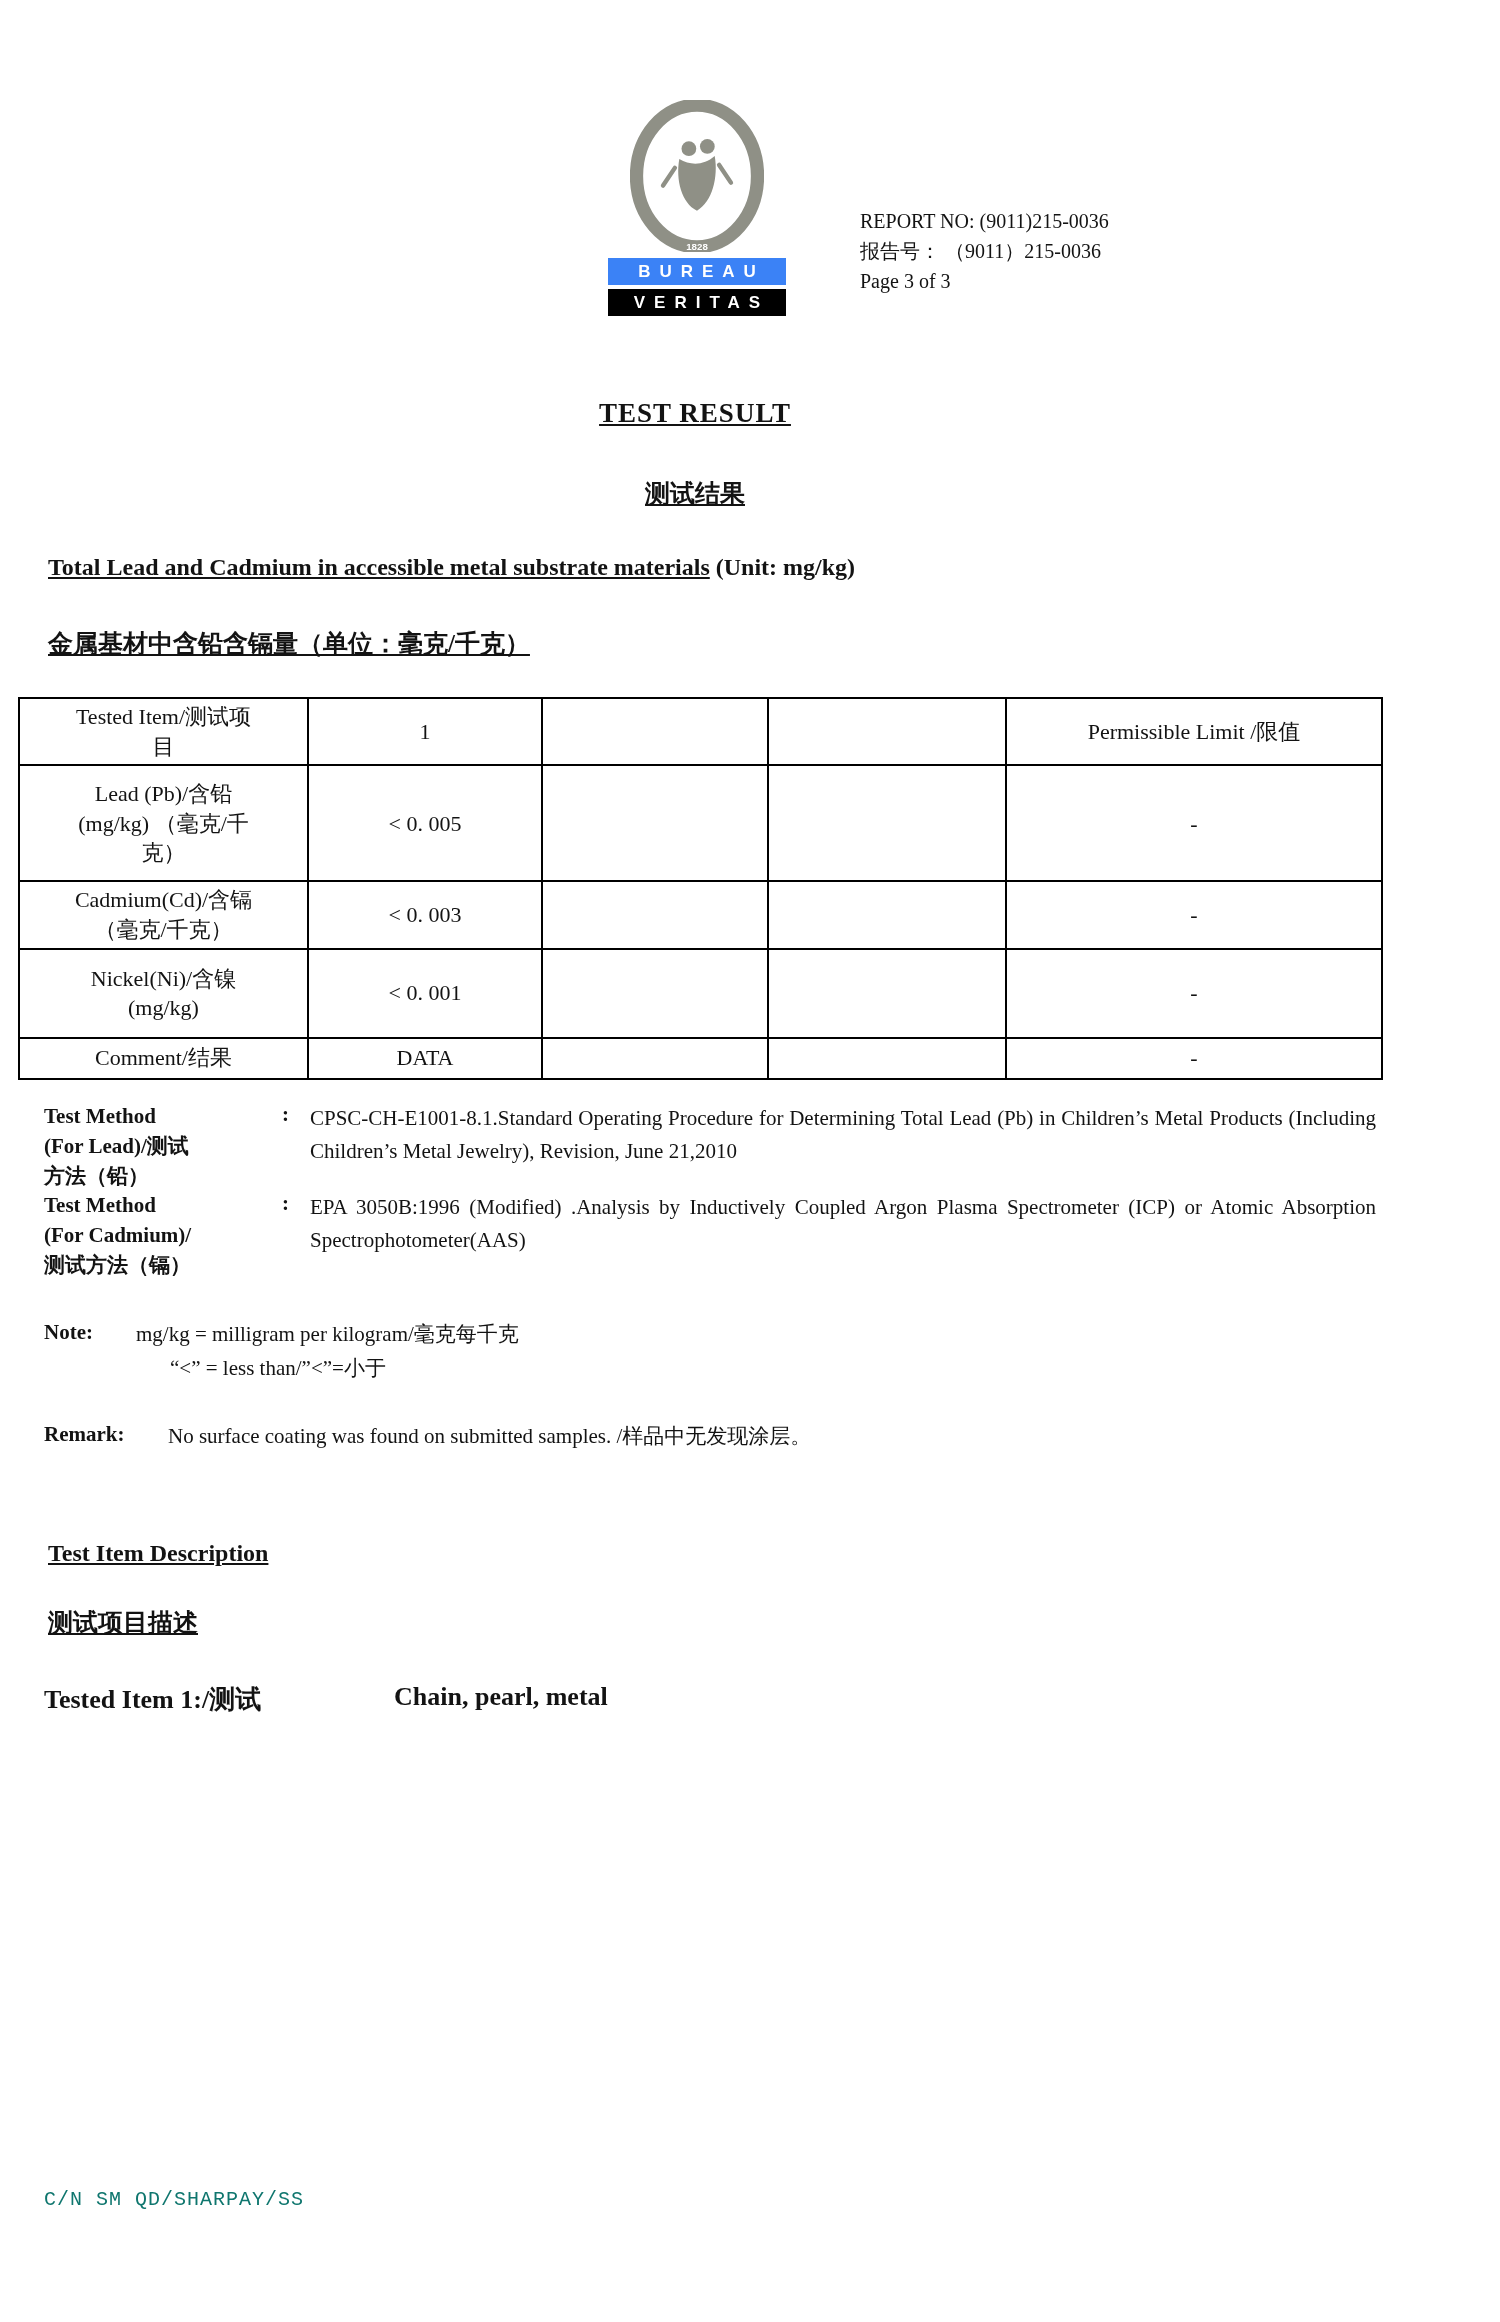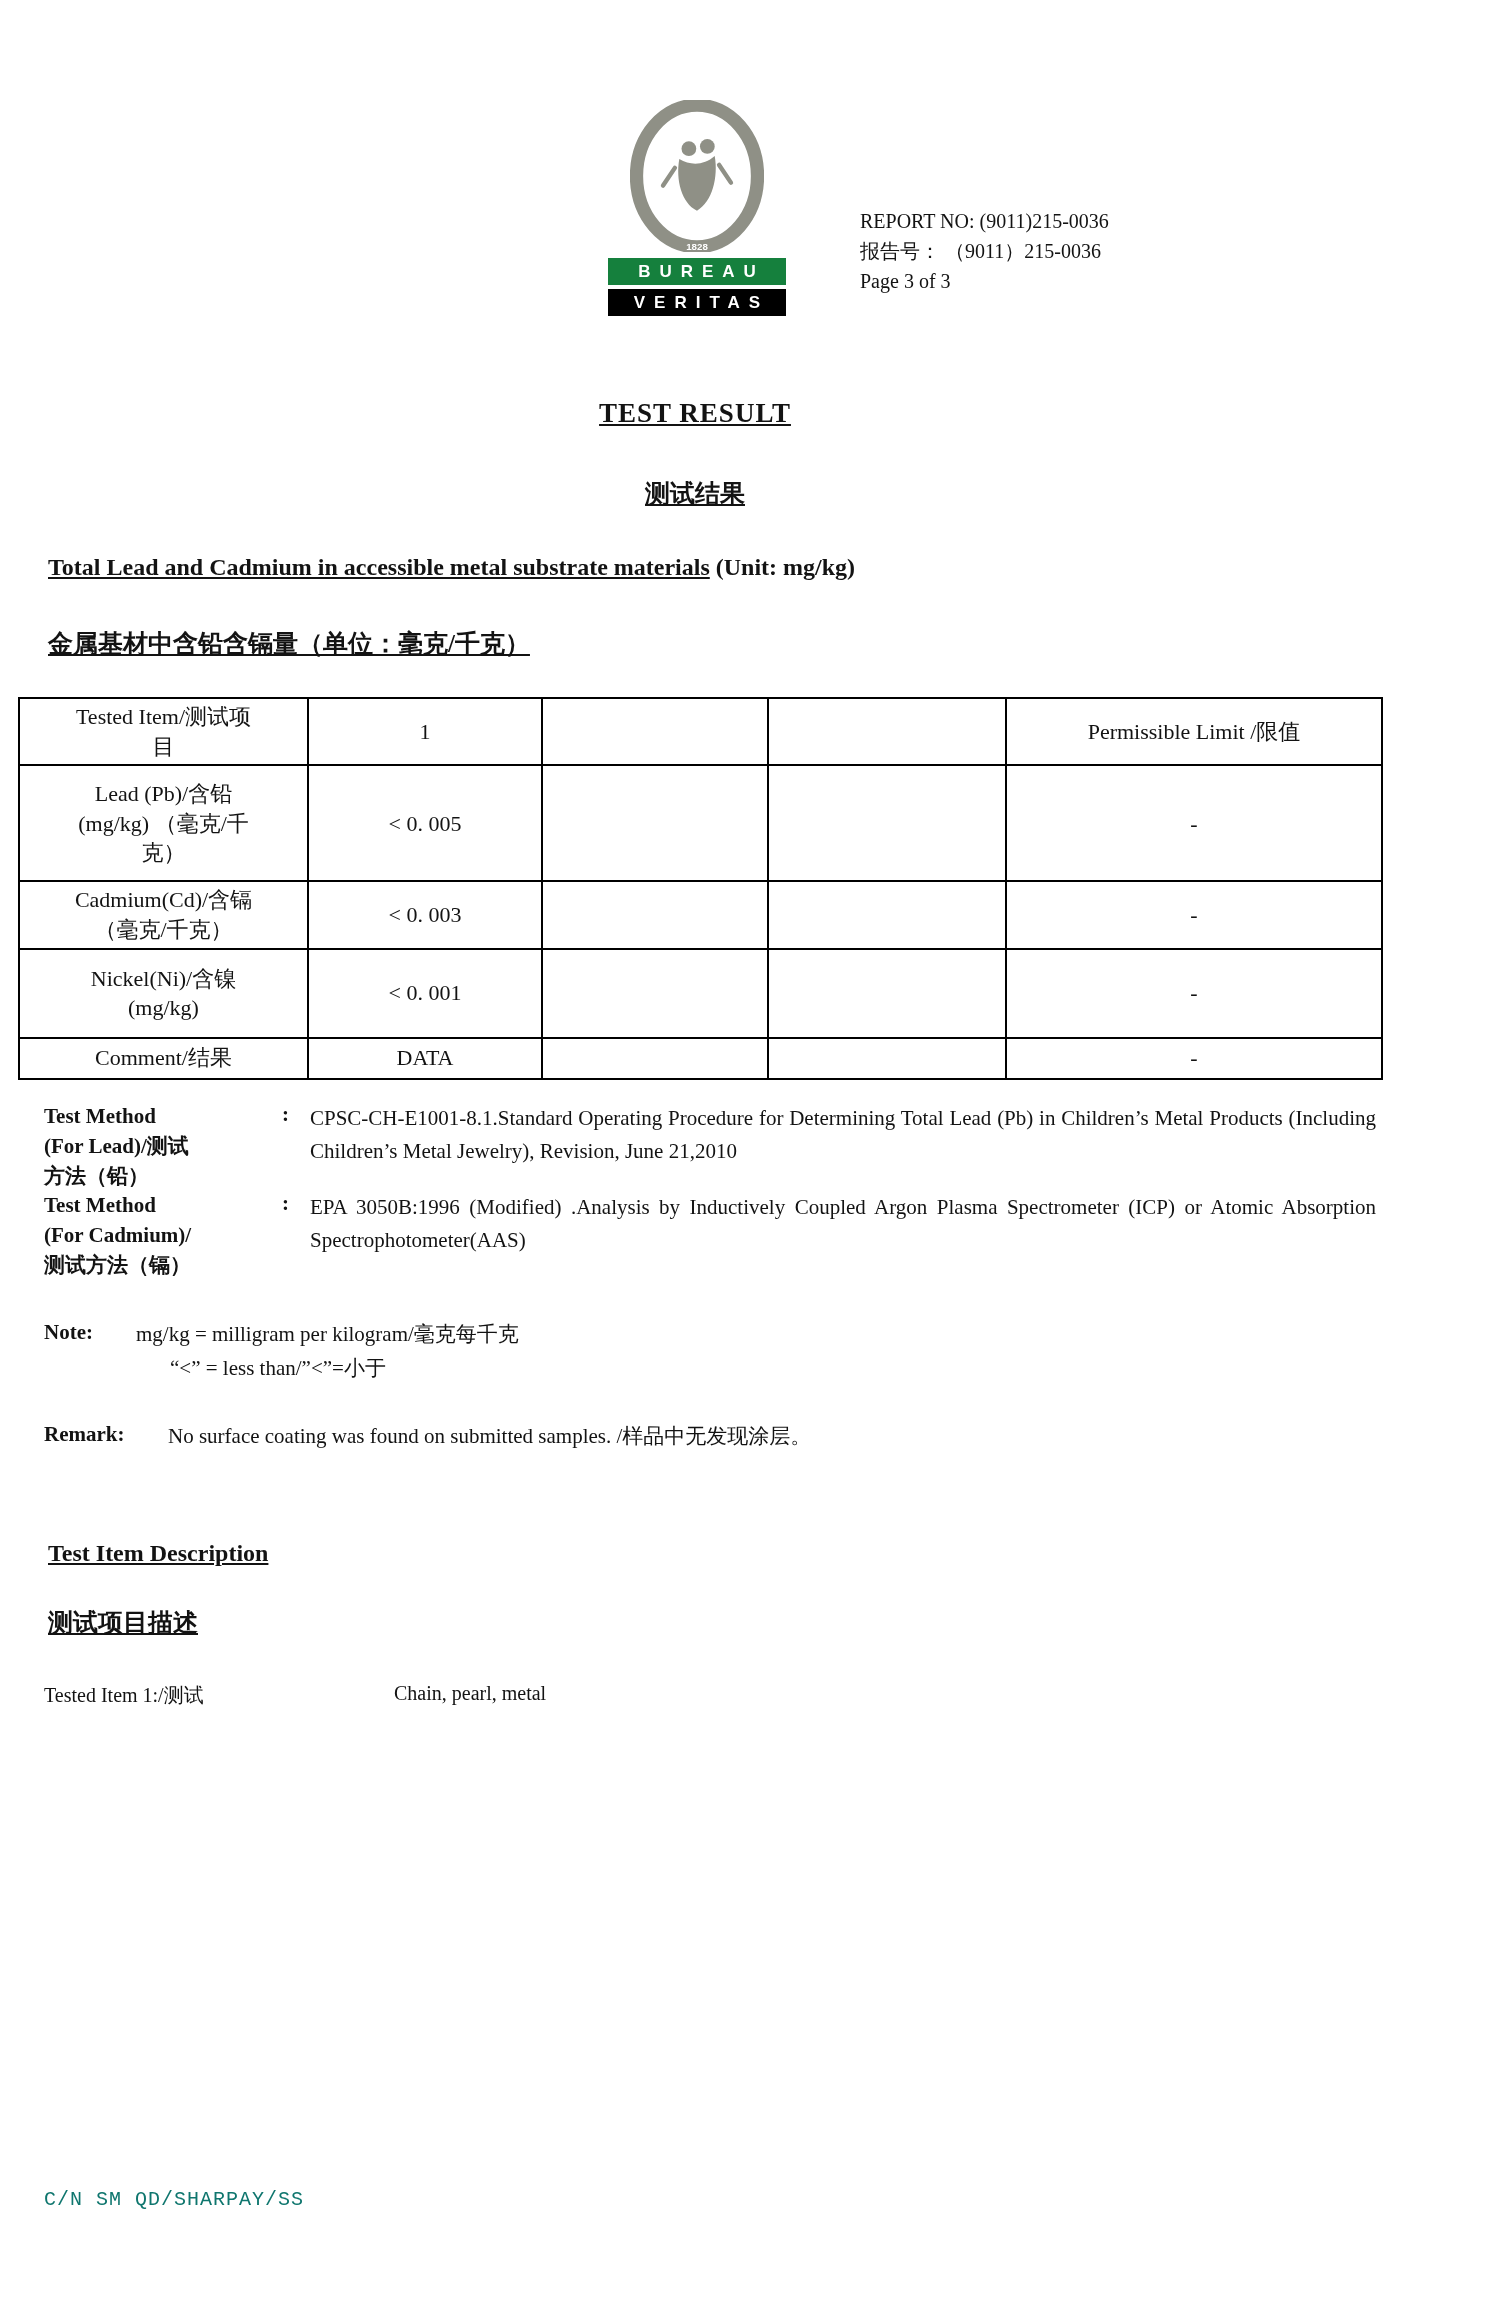--- a/index.html
+++ b/index.html
@@ -18,21 +18,21 @@
   
   .logo-block { left:602px; top:100px; width:190px; text-align:center; }
   .logo-emblem { display:block; margin:0 auto 6px auto; }
   .logo-bar {
     width:178px; margin:0 auto; height:27px;
     display:flex; align-items:center; justify-content:center;
     font-family:"Liberation Sans", sans-serif;
     font-weight:bold; font-size:17px; color:#ffffff;
     letter-spacing:9px; text-indent:9px;
   }
-  .logo-bar.gray { background:#15803d; margin-bottom:4px; }
+  .logo-bar.gray { background:#3b82f6; margin-bottom:4px; }
   .logo-bar.red  { background:#000000; }
 
   
   .report-block { top:206px; left:860px; width:500px; 
                   font-size:20px; line-height:30px; }
 
   
   .title-en { top:398px; left:0; width:1390px; text-align:center;
               font-size:27px; font-weight:bold; letter-spacing:1px; }
   .title-cn { top:477px; left:0; width:1390px; text-align:center;
@@ -72,21 +72,21 @@
   .note-label { font-weight:bold; width:92px; }
   .note-line2 { margin-left:34px; margin-top:6px; }
 
   
   .remark-block { top:1422px; left:44px; width:1330px; display:flex; font-size:21px; }
   .remark-label { font-weight:bold; width:124px; }
 
   
   .desc-en { top:1540px; left:48px; font-size:24px; font-weight:bold; }
   .desc-cn { top:1606px; left:48px; font-size:25px; font-weight:bold; }
-  .item-line { top:1682px; left:44px; width:1330px; display:flex; font-size:20px; }
+  .item-line { top:1682px; left:44px; width:1330px; display:flex; font-size:26px;font-weight:bold; }
   .item-label { width:350px; }
 
   
   .footer-code { top:2188px; left:44px;
                  font-family:"Liberation Mono", monospace;
                  font-size:20px; color:#0f766e; letter-spacing:1px; }
 </style>
 </head>
 <body>
 

